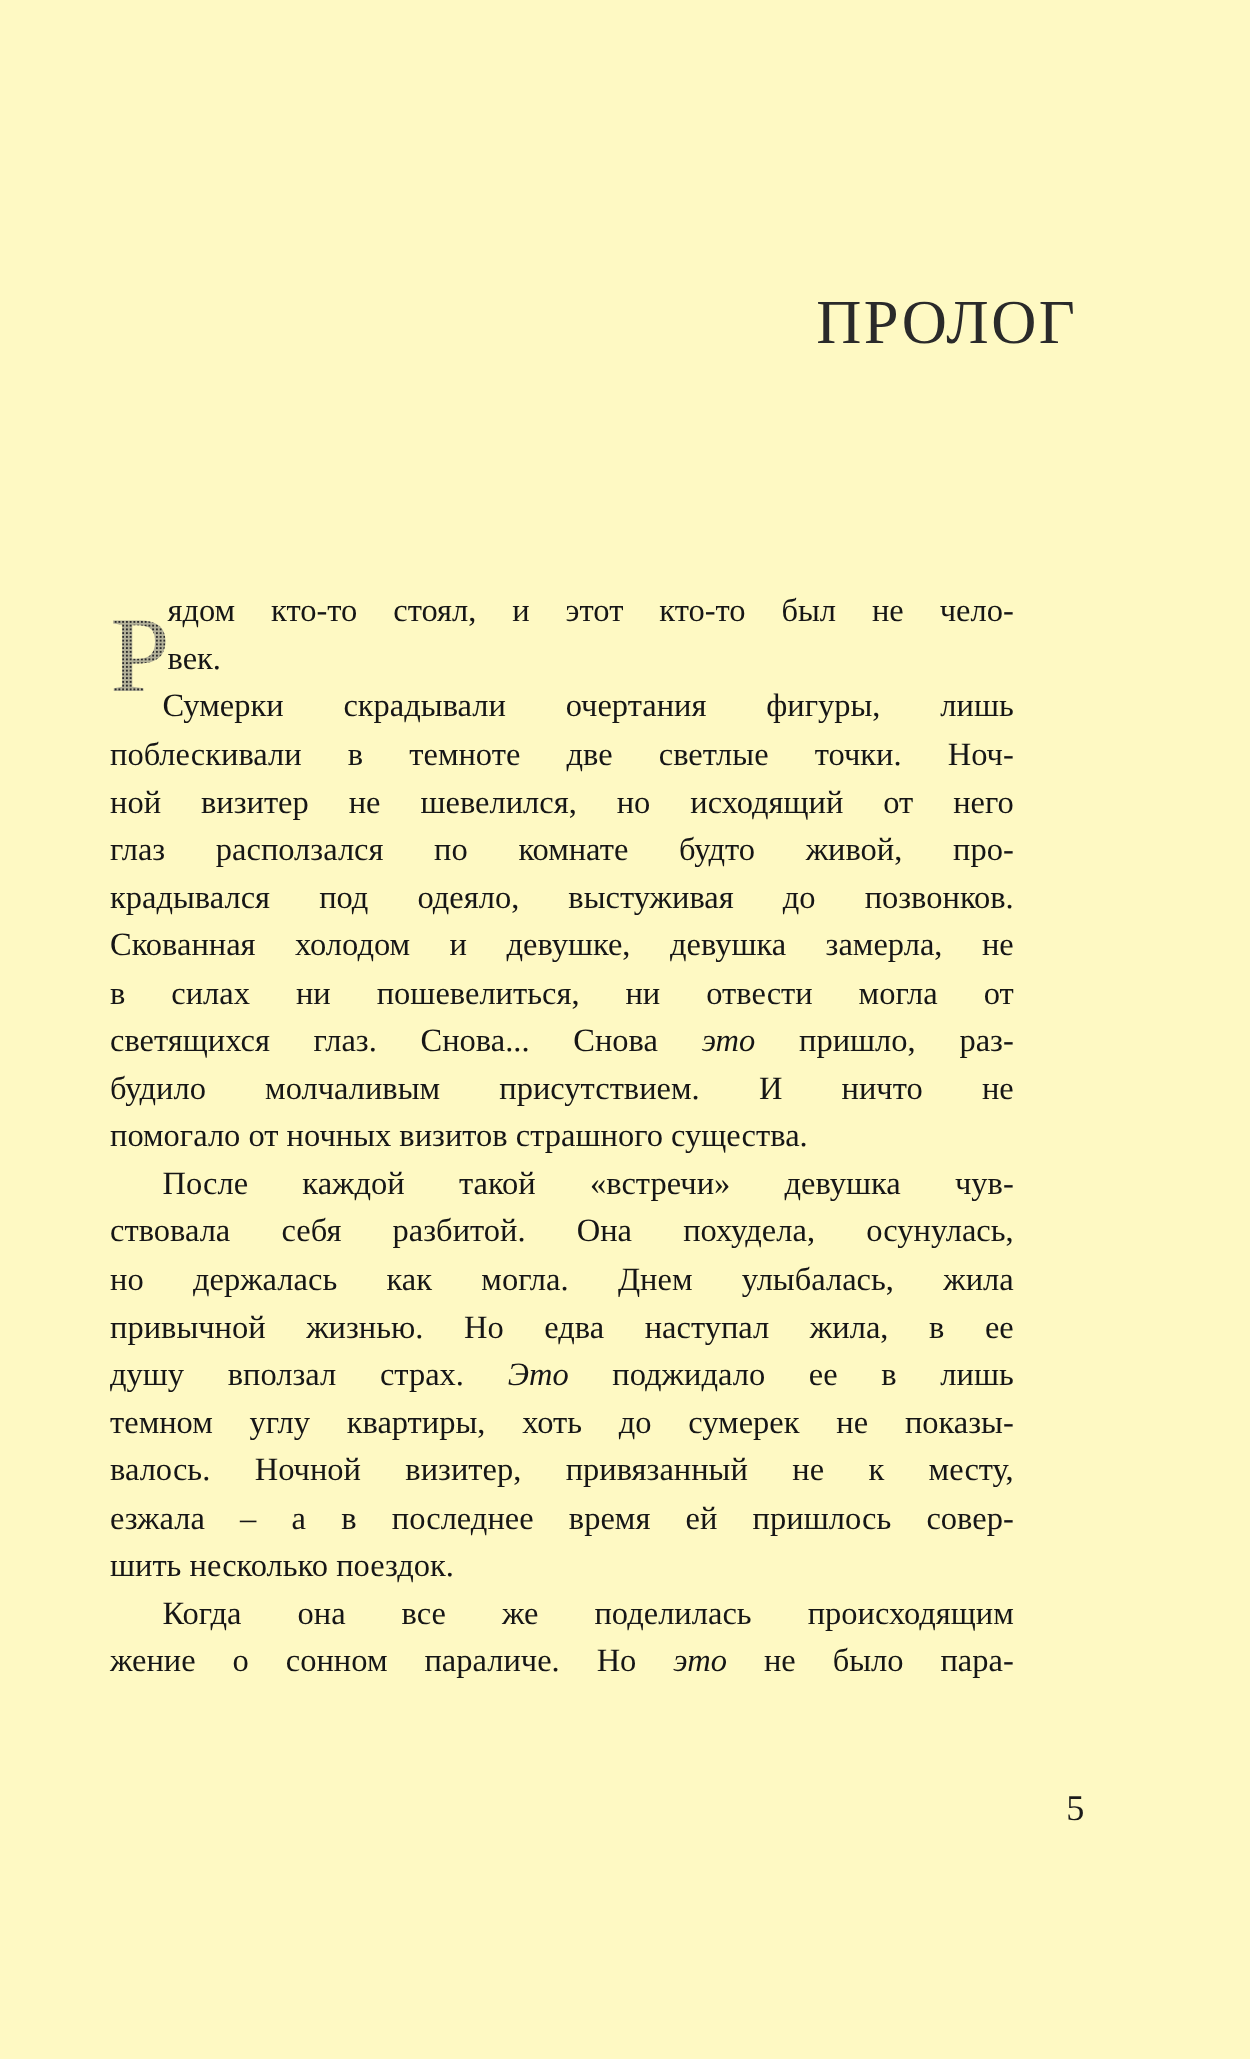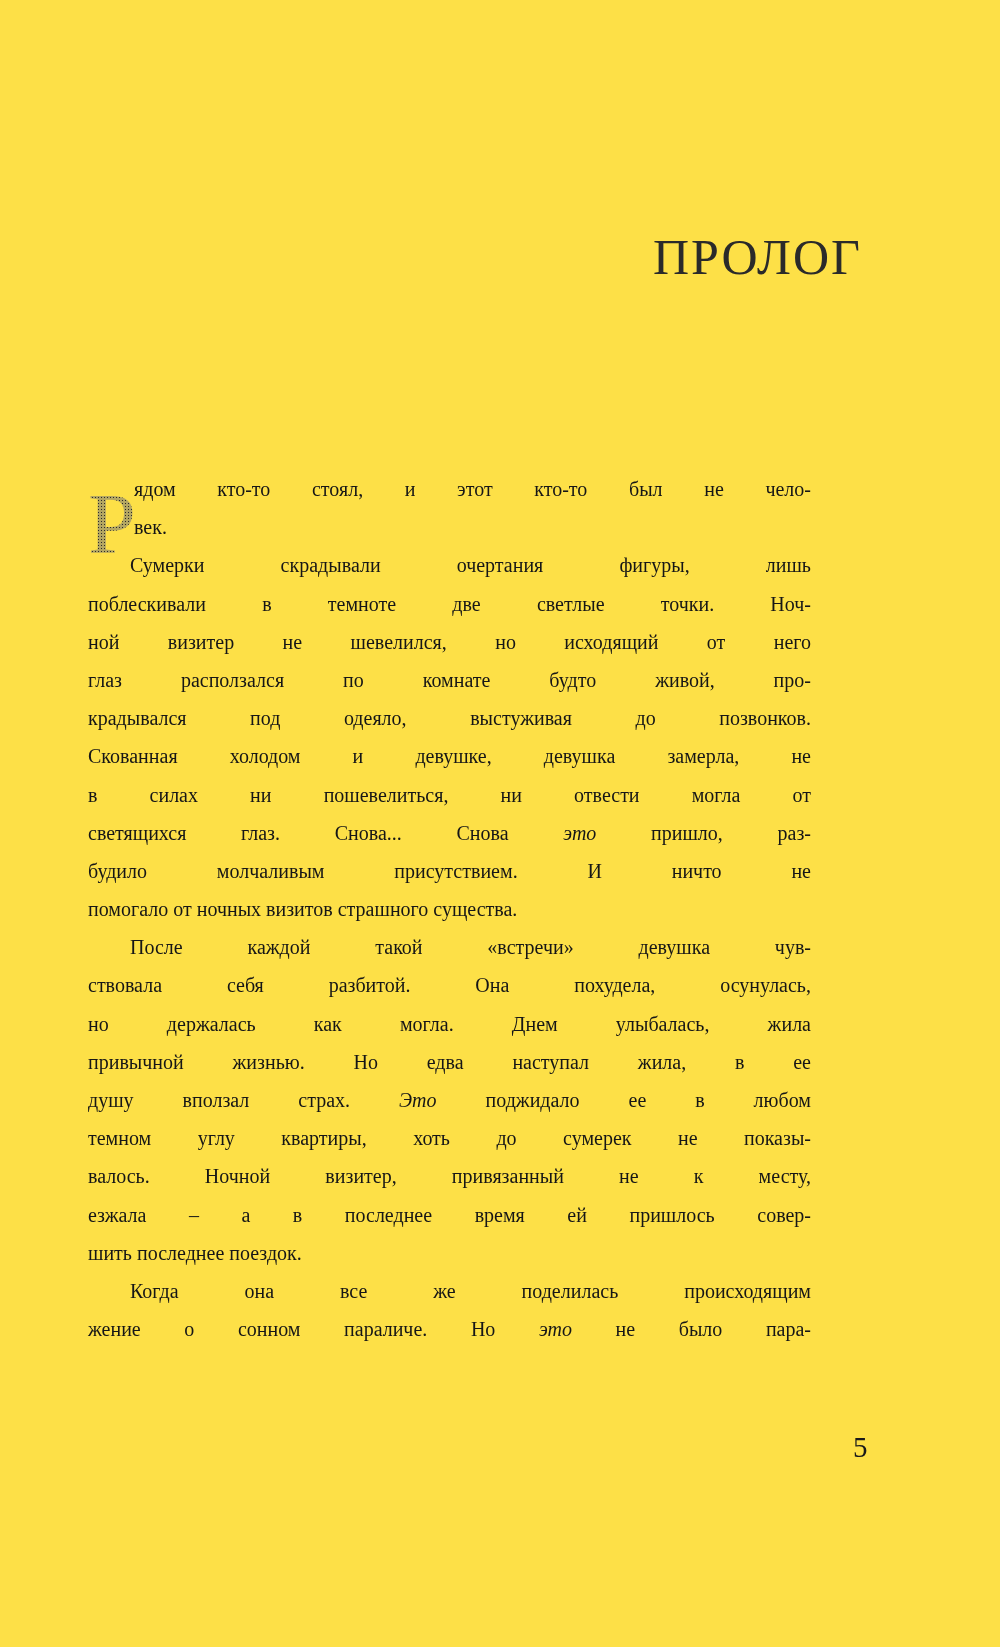--- a/index.html
+++ b/index.html
@@ -11,21 +11,21 @@
       width: 1000px;
       height: 1647px;
       position: relative;
       overflow: hidden;
       font-family: "Liberation Serif", "DejaVu Serif", serif;
       color: #1a1a1a;
     }
     .page {
       position: absolute;
       inset: 0;
-      background: #fde047;
+      background: #fef9c3;
     }
     .chapter-title {
       position: absolute;
       top: 232px;
       right: 138px;
       font-family: "Liberation Serif", serif;
       font-size: 50px;
       letter-spacing: 2px;
       color: #2a2a2a;
       line-height: 1;
@@ -35,21 +35,21 @@
     .body-text {
       position: absolute;
       left: 88px;
       top: 470px;
       width: 723px;
     }
     .line {
       position: relative;
       height: 38.2px;
       line-height: 38.2px;
-      font-size: 20px;
+      font-size: 26px;
       white-space: nowrap;
       text-align: justify;
       text-align-last: justify;
       color: #161616;
     }
     .line.last {
       text-align-last: left;
     }
     .line.indent {
       padding-left: 42px;
@@ -114,23 +114,23 @@
       <div class="line"><span>крадывался под одеяло, выстуживая до позвонков.</span></div>
       <div class="line"><span>Скованная холодом и девушке, девушка замерла, не</span></div>
       <div class="line"><span>в силах ни пошевелиться, ни отвести могла от</span></div>
       <div class="line"><span>светящихся глаз. Снова... Снова </span><i>это</i><span> пришло, раз-</span></div>
       <div class="line"><span>будило молчаливым присутствием. И ничто не</span></div>
       <div class="line last"><span>помогало от ночных визитов страшного существа.</span></div>
       <div class="line indent"><span>После каждой такой «встречи» девушка чув-</span></div>
       <div class="line"><span>ствовала себя разбитой. Она похудела, осунулась,</span></div>
       <div class="line"><span>но держалась как могла. Днем улыбалась, жила</span></div>
       <div class="line"><span>привычной жизнью. Но едва наступал жила, в ее</span></div>
-      <div class="line"><span>душу вползал страх. </span><i>Это</i><span> поджидало ее в любом</span></div>
+      <div class="line"><span>душу вползал страх. </span><i>Это</i><span> поджидало ее в лишь</span></div>
       <div class="line"><span>темном углу квартиры, хоть до сумерек не показы-</span></div>
       <div class="line"><span>валось. Ночной визитер, привязанный не к месту,</span></div>
       <div class="line"><span>езжала – а в последнее время ей пришлось совер-</span></div>
-      <div class="line last"><span>шить последнее поездок.</span></div>
+      <div class="line last"><span>шить несколько поездок.</span></div>
       <div class="line indent"><span>Когда она все же поделилась происходящим</span></div>
       <div class="line"><span>жение о сонном параличе. Но </span><i>это</i><span> не было пара-</span></div>
     </div>
 
   <span class="page-number">5</span>
 </div>
 
 </body></html>

